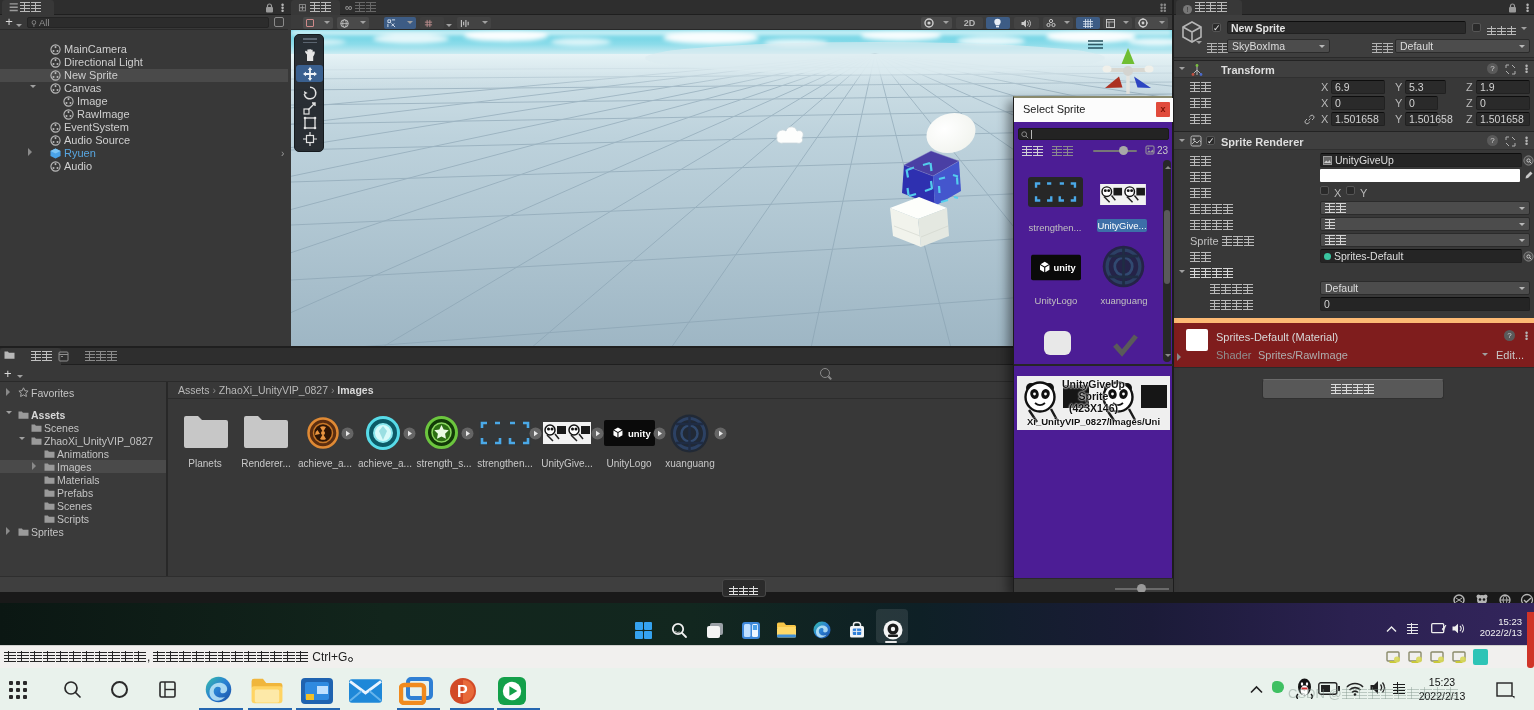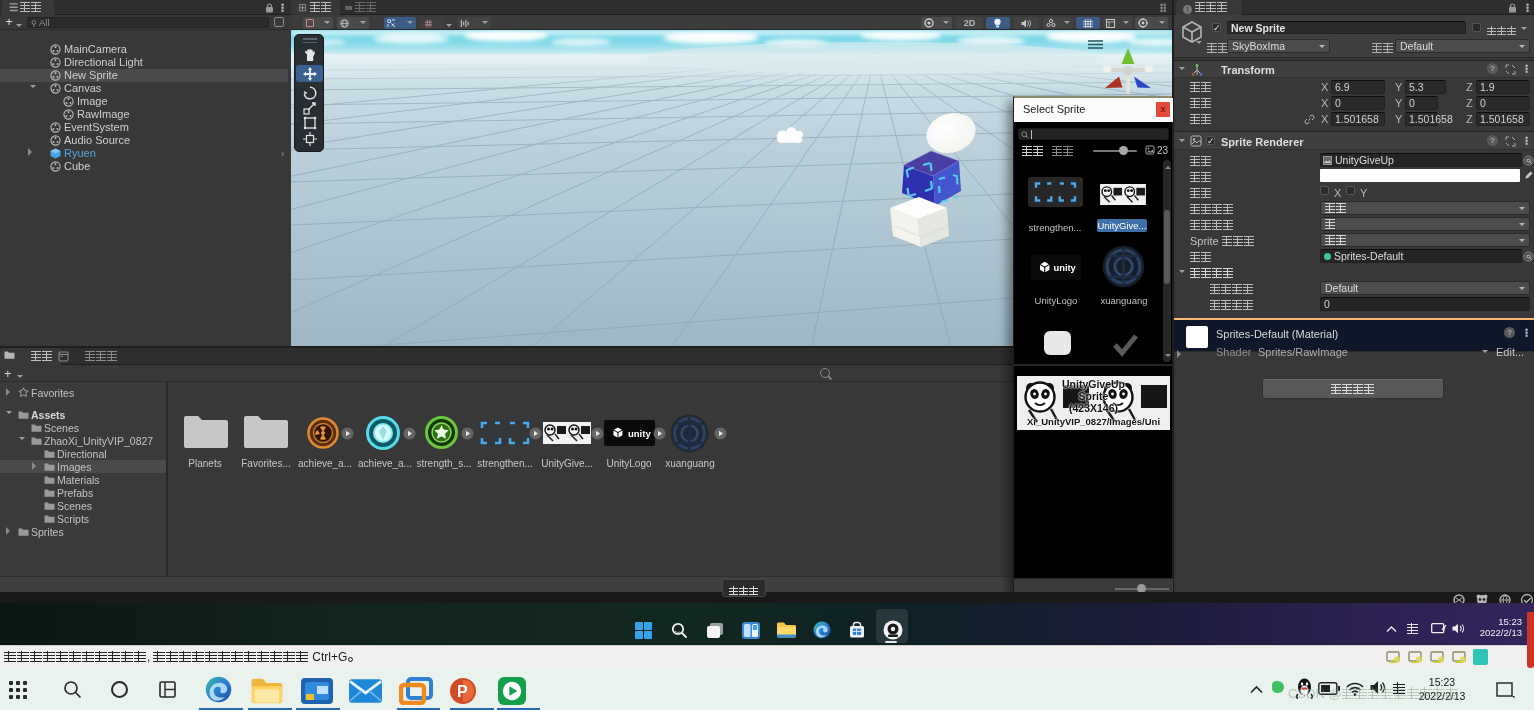--- a/index.html
+++ b/index.html
@@ -123,21 +123,21 @@
         <span style="position:absolute;left:64px">Ryuen</span>
         <span style="position:absolute;left:281px;color:#9a9a9a;font-size:10px">›</span>
       </div>
       <div class="row" style="top:117px;color:#cfcfcf">
         <svg style="position:absolute;left:50px;top:1px" width="11" height="11" viewBox="0 0 12 12">
           <circle cx="6" cy="6" r="5" fill="none" stroke="#b8b8b8" stroke-width="1.2"></circle>
           <circle cx="6" cy="3.4" r="1.1" fill="#b8b8b8"></circle>
           <circle cx="3.8" cy="7.6" r="1.1" fill="#b8b8b8"></circle>
           <circle cx="8.2" cy="7.6" r="1.1" fill="#b8b8b8"></circle>
         </svg>
-        <span style="position:absolute;left:64px">Cube</span>
+        <span style="position:absolute;left:64px">Audio</span>
       </div>
     </div>
 
 <div class="tab" style="left:291px;width:49px"><span style="color:#9a9a9a">⊞</span> <i class="z"></i><i class="z"></i></div>
 <div class="abs" style="left:345px;top:0;height:15px;line-height:15px;color:#8f8f8f;font-size:10.5px"><span style="font-weight:700">∞</span> <i class="z" style="opacity:.6"></i><i class="z" style="opacity:.6"></i></div>
 <div class="abs dots3" style="left:1160px;top:4px;color:#888">••<br>••<br>••</div>
 
 <div class="abs" style="left:291px;top:15px;width:881px;height:15px;background:#3b3b3b;border-bottom:1px solid #282828"></div>
 <div class="abs" style="left:303px;top:16.5px;width:30px;height:12.5px;background:#4a4a4a;border-radius:2px">
   <span style="position:absolute;left:3px;top:2px;width:8px;height:8px;border:1px solid #cf8a8a;border-radius:1px"></span>
@@ -482,21 +482,21 @@
         <circle cx="5.5" cy="5.5" r="1.6" fill="none" stroke="#ccc"></circle>
         <line x1="6.7" y1="6.7" x2="8.4" y2="8.4" stroke="#ccc"></line>
       </svg>
       <span style="position:absolute;left:5px;top:120px" class="caret"></span>
       <b style="position:absolute;left:16px;top:117px;color:#dedede"><i class="z"></i><i class="z"></i><i class="z"></i><i class="z"></i></b>
       <span style="position:absolute;left:36px;top:133px;color:#c0c0c0"><i class="z"></i><i class="z"></i><i class="z"></i><i class="z"></i></span>
       <div class="drp" style="left:146px;top:131px;width:210px">Default</div>
       <span style="position:absolute;left:36px;top:149px;color:#c0c0c0"><i class="z"></i><i class="z"></i><i class="z"></i><i class="z"></i></span>
       <div class="fld" style="left:146px;top:147px;width:210px;background:#252525">0</div>
     </div>
-<div class="abs" style="left:1174px;top:318px;width:360px;height:34px;background:#0f172a;border-top:2px solid #fdba74;border-bottom:1px solid #2a2a2a">
+<div class="abs" style="left:1174px;top:318px;width:360px;height:50px;background:#7f1d1d;border-top:5px solid #fdba74;border-bottom:1px solid #2a2a2a">
  <div style="position:absolute;left:12px;top:6px;width:22px;height:22px;background:#fff;border-radius:2px"></div>
  <span style="position:absolute;left:42px;top:8px;color:#d8d8d8;font-size:11px">Sprites-Default (Material)</span>
  <span class="qm" style="left:330px;top:7px">?</span>
       <span class="dots3" style="left:351px;top:9px">•<br>•<br>•</span>
  <span style="position:absolute;left:3px;top:30px" class="caretr"></span>
  <span style="position:absolute;left:42px;top:26px;color:#8f8f8f">Shader</span>
  <span style="position:absolute;left:84px;top:26px;color:#aeaeae">Sprites/RawImage</span>
  <span style="position:absolute;left:308px;top:30px" class="caret"></span>
  <span style="position:absolute;left:322px;top:26px;color:#c8c8c8">Edit...</span>
 </div>
@@ -544,21 +544,21 @@
         <span style="position:absolute;left:19px;top:3px" class="caret"></span>
         <svg style="position:absolute;left:31px;top:1.5px" width="11" height="10" viewBox="0 0 11 10">
           <path d="M.5 1.5h3.4l1 1.3h5.6v6H.5z" fill="#9a9a9a"></path>
         </svg>
         <span style="position:absolute;left:44px;top:1px;color:#c4c4c4">ZhaoXi_UnityVIP_0827</span>
       </div>
       <div class="row" style="top:63px;height:13px">
         <svg style="position:absolute;left:44px;top:1.5px" width="11" height="10" viewBox="0 0 11 10">
           <path d="M.5 1.5h3.4l1 1.3h5.6v6H.5z" fill="#9a9a9a"></path>
         </svg>
-        <span style="position:absolute;left:57px;top:1px;color:#c4c4c4">Directional</span>
+        <span style="position:absolute;left:57px;top:1px;color:#c4c4c4">Animations</span>
       </div>
       <div class="row" style="top:76px;background:#4a4a4a;height:13px">
         <span style="position:absolute;left:32px;top:2px" class="caretr"></span>
         <svg style="position:absolute;left:44px;top:1.5px" width="11" height="10" viewBox="0 0 11 10">
           <path d="M.5 1.5h3.4l1 1.3h5.6v6H.5z" fill="#9a9a9a"></path>
         </svg>
         <span style="position:absolute;left:57px;top:1px;color:#c4c4c4">Images</span>
       </div>
       <div class="row" style="top:89px;height:13px">
         <svg style="position:absolute;left:44px;top:1.5px" width="11" height="10" viewBox="0 0 11 10">
@@ -586,20 +586,21 @@
       </div>
       <div class="row" style="top:141px;height:13px">
         <span style="position:absolute;left:6px;top:2px" class="caretr"></span>
         <svg style="position:absolute;left:18px;top:1.5px" width="11" height="10" viewBox="0 0 11 10">
           <path d="M.5 1.5h3.4l1 1.3h5.6v6H.5z" fill="#9a9a9a"></path>
         </svg>
         <span style="position:absolute;left:31px;top:1px;color:#c4c4c4">Sprites</span>
       </div>
     </div>
 
+<div class="abs" style="left:168px;top:382px;width:1004px;height:17px;color:#b8b8b8;font-size:10.5px;line-height:17px;border-bottom:1px solid #2c2c2c"><span style="margin-left:10px">Assets <span style="color:#888">›</span> ZhaoXi_UnityVIP_0827 <span style="color:#888">›</span> <b style="color:#d8d8d8">Images</b></span></div>
 <div class="abs" id="pgrid" style="left:0;top:399px;width:1172px;height:177px">
       <svg style="position:absolute;left:183px;top:13px" width="46" height="37" viewBox="0 0 46 37">
         <path d="M1 6a2 2 0 0 1 2-2h12l4 4h24a2 2 0 0 1 2 2v24a2 2 0 0 1-2 2H3a2 2 0 0 1-2-2z" fill="#c7c7c7"></path>
       </svg>
       <svg style="position:absolute;left:243px;top:13px" width="46" height="37" viewBox="0 0 46 37">
         <path d="M1 6a2 2 0 0 1 2-2h12l4 4h24a2 2 0 0 1 2 2v24a2 2 0 0 1-2 2H3a2 2 0 0 1-2-2z" fill="#c7c7c7"></path>
       </svg>
       <svg style="position:absolute;left:307px;top:18px" width="32" height="32" viewBox="0 0 32 32">
 <circle cx="16" cy="16" r="14.5" fill="#5c2e10" stroke="#e08a34" stroke-width="2.5"></circle>
 <circle cx="16" cy="16" r="9.5" fill="#2e1505" stroke="#c87828" stroke-width="1.5"></circle>
@@ -672,35 +673,35 @@
       </svg>
       <svg style="position:absolute;left:653px;top:28px" width="13" height="13" viewBox="0 0 13 13">
         <circle cx="6.5" cy="6.5" r="6" fill="#6a6a6a" opacity=".9"></circle>
         <path d="M5 3.8l4 2.7-4 2.7z" fill="#e8e8e8"></path>
       </svg>
       <svg style="position:absolute;left:714px;top:28px" width="13" height="13" viewBox="0 0 13 13">
         <circle cx="6.5" cy="6.5" r="6" fill="#6a6a6a" opacity=".9"></circle>
         <path d="M5 3.8l4 2.7-4 2.7z" fill="#e8e8e8"></path>
       </svg>
       <div style="position:absolute;left:173px;top:59px;width:64px;text-align:center;font-size:10px;color:#c8c8c8;white-space:nowrap;overflow:hidden">Planets</div>
-      <div style="position:absolute;left:234px;top:59px;width:64px;text-align:center;font-size:10px;color:#c8c8c8;white-space:nowrap;overflow:hidden">Favorites...</div>
+      <div style="position:absolute;left:234px;top:59px;width:64px;text-align:center;font-size:10px;color:#c8c8c8;white-space:nowrap;overflow:hidden">Renderer...</div>
       <div style="position:absolute;left:293px;top:59px;width:64px;text-align:center;font-size:10px;color:#c8c8c8;white-space:nowrap;overflow:hidden">achieve_a...</div>
       <div style="position:absolute;left:353px;top:59px;width:64px;text-align:center;font-size:10px;color:#c8c8c8;white-space:nowrap;overflow:hidden">achieve_a...</div>
       <div style="position:absolute;left:412px;top:59px;width:64px;text-align:center;font-size:10px;color:#c8c8c8;white-space:nowrap;overflow:hidden">strength_s...</div>
       <div style="position:absolute;left:473px;top:59px;width:64px;text-align:center;font-size:10px;color:#c8c8c8;white-space:nowrap;overflow:hidden">strengthen...</div>
       <div style="position:absolute;left:535px;top:59px;width:64px;text-align:center;font-size:10px;color:#c8c8c8;white-space:nowrap;overflow:hidden">UnityGive...</div>
       <div style="position:absolute;left:597px;top:59px;width:64px;text-align:center;font-size:10px;color:#c8c8c8;white-space:nowrap;overflow:hidden">UnityLogo</div>
       <div style="position:absolute;left:658px;top:59px;width:64px;text-align:center;font-size:10px;color:#c8c8c8;white-space:nowrap;overflow:hidden">xuanguang</div>
     </div>
 
 <div class="abs" style="left:0;top:576px;width:1172px;height:16px;background:#3f3f3f;border-top:1px solid #2e2e2e"></div>
 <div class="abs" style="left:1114px;top:585px;width:54px;height:2px;background:#6a6a6a;border-radius:1px"></div>
 <div class="abs" style="left:1136px;top:581px;width:9px;height:9px;border-radius:50%;background:#9a9a9a"></div>
 
-<div class="abs" style="left:1013px;top:96px;width:159px;height:496px;background:#000000;border-top:2px solid #8a8a6e;box-shadow:-5px 5px 10px rgba(0,0,0,.45);border-left:1px solid #1c1c1c">
+<div class="abs" style="left:1013px;top:96px;width:159px;height:496px;background:#4c1d95;border-top:2px solid #8a8a6e;box-shadow:-5px 5px 10px rgba(0,0,0,.45);border-left:1px solid #1c1c1c">
  <div style="position:absolute;left:0;top:0;width:159px;height:24px;background:#fcfcfc">
    <span style="position:absolute;left:9px;top:5px;color:#1a1a1a;font-size:11px">Select Sprite</span>
    <div style="position:absolute;right:3px;top:4px;width:14px;height:15px;background:#e14b3c;border-radius:1px;color:#7e1408;font-size:9px;text-align:center;line-height:15px;font-weight:700">x</div>
  </div>
  <div style="position:absolute;left:4px;top:30px;width:151px;height:12px;background:#232323;border:1px solid #1a1a1a;border-radius:2px">
   <svg style="position:absolute;left:2px;top:2px" width="8" height="8" viewBox="0 0 8 8">
           <circle cx="3.2" cy="3.2" r="2.4" fill="none" stroke="#8a8a8a"></circle>
           <line x1="5" y1="5" x2="7.2" y2="7.2" stroke="#8a8a8a"></line>
         </svg>
   <span style="position:absolute;left:12px;top:1px;width:1px;height:9px;background:#b8b8b8"></span>

